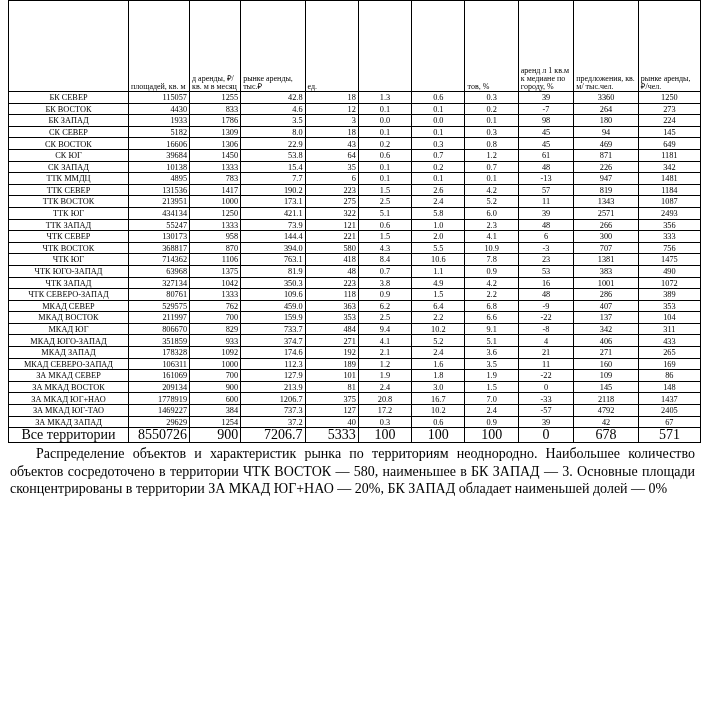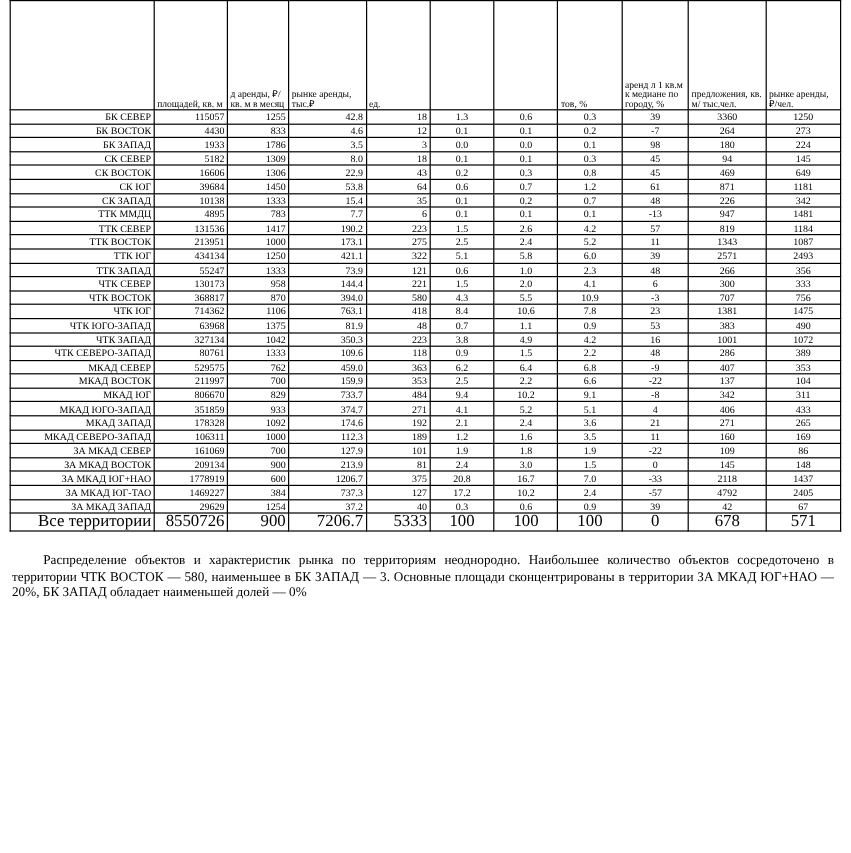--- a/index.html
+++ b/index.html
@@ -40,36 +40,36 @@
     font-size: 8px;
     line-height: 1.02;
     vertical-align: bottom;
     height: 90px;
     padding-bottom: 1px;
   }
   tbody td {
     height: 10.6px;
   }
   td.name {
-    text-align: right;
+    text-align: center;
     padding-left: 2px;
   }
   td.num {
     text-align: right;
     padding-right: 3px;
   }
   td.ctr {
     text-align: center;
   }
   tr.total td {
     font-size: 14px;
   }
   .para {
-    margin-top: 18px;
-    font-size: 11px;
+    margin-top: 2px;
+    font-size: 14px;
     line-height: 1.22;
     text-align: justify;
     padding: 0 6px 0 2px;
   }
   .para .indent {
     display: inline-block;
     width: 26px;
   }
   
   col.c0 { width: 108px; }

